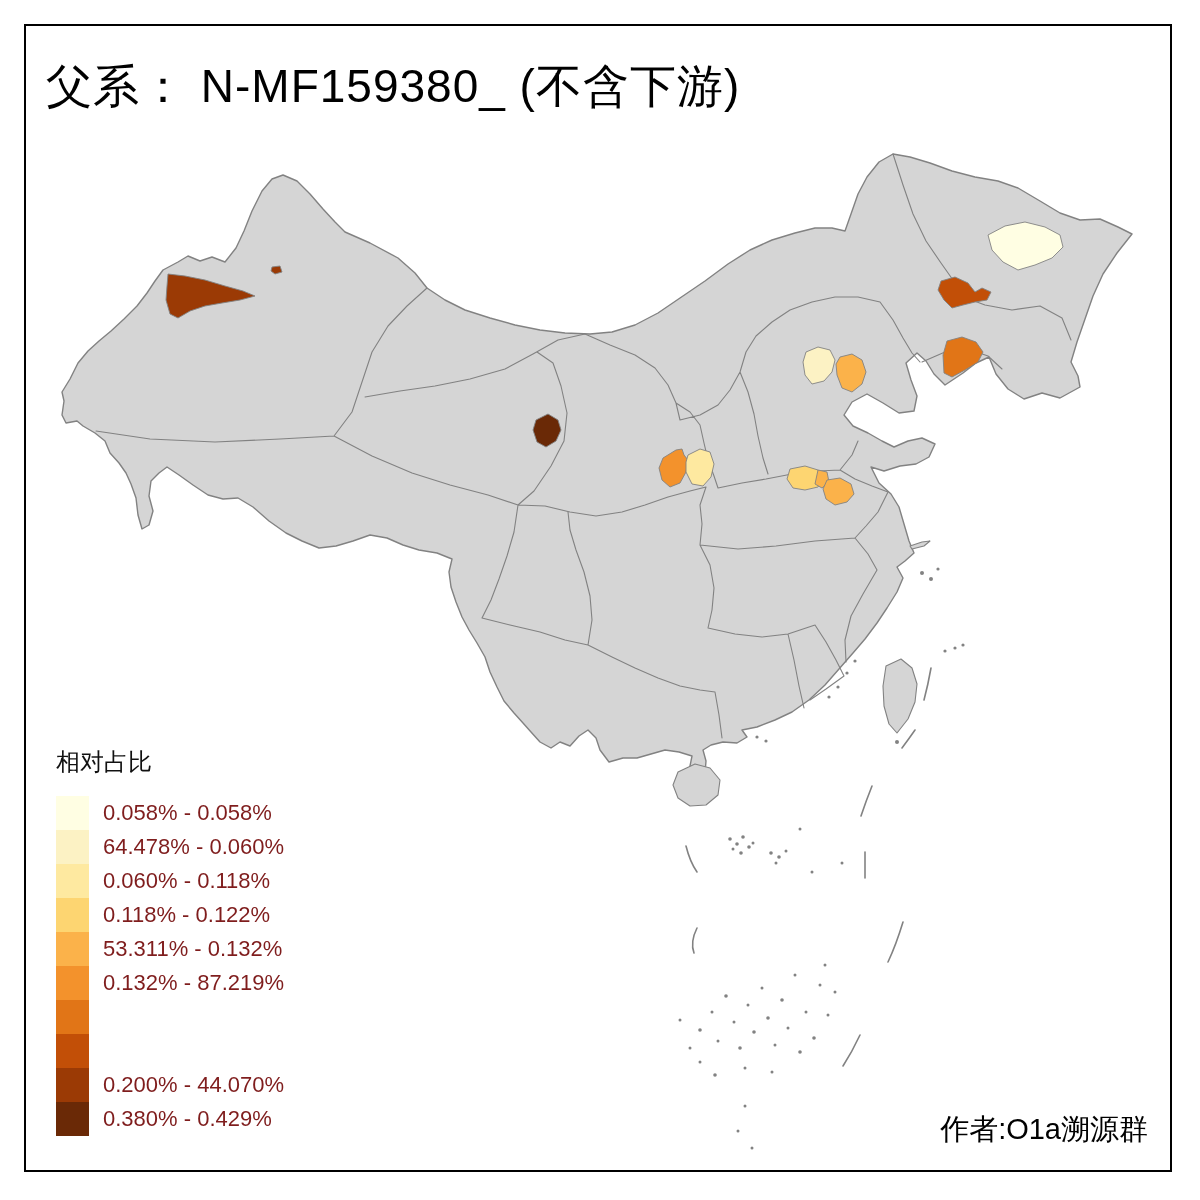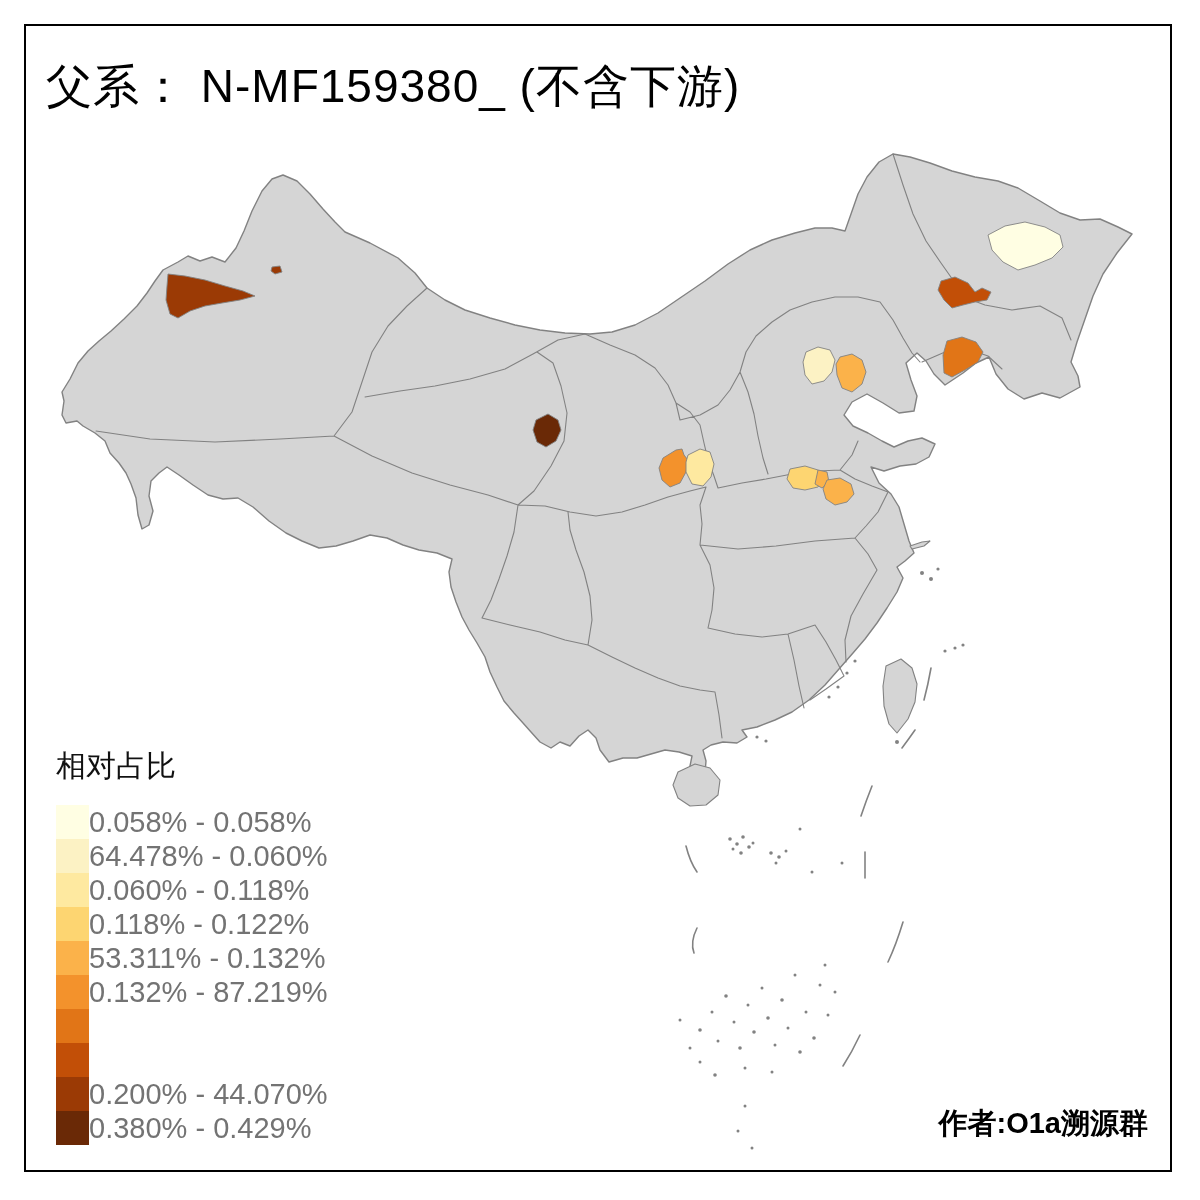--- a/index.html
+++ b/index.html
@@ -1,25 +1,25 @@
 <!DOCTYPE html>
 <html style="--land: #D5D5D5; --boundary: #828282; --frame: #000000;"><head>
 <meta charset="utf-8">
 <style>
   html,body{margin:0;padding:0;background:#fff;width:1200px;height:1200px;overflow:hidden;}
   body{font-family:"Liberation Sans", sans-serif;position:relative;}
   .frame{position:absolute;left:24px;top:24px;width:1148px;height:1148px;border:2px solid var(--frame,#000);box-sizing:border-box;background:#fff;}
   .map-svg{position:absolute;left:0;top:0;}
   .title{position:absolute;left:46px;top:56px;font-size:46px;color:#000;letter-spacing:1px;white-space:nowrap;}
   .legend{position:absolute;left:56px;top:746px;}
-  .legend-title{font-size:30px;color:#111;margin-bottom:18px;}
+  .legend-title{font-size:24px;color:#111;margin-bottom:18px;}
   .legend-row{display:flex;align-items:center;height:34px;}
   .legend-swatch{width:33px;height:34px;flex:0 0 33px;}
-  .legend-label{font-size:29px;color:#737373;white-space:nowrap;}
-  .attribution{position:absolute;right:52px;bottom:56px;font-size:29px;color:#000;white-space:nowrap;font-weight:bold;}
+  .legend-label{font-size:22px;color:#7f1d1d;margin-left:14px;white-space:nowrap;}
+  .attribution{position:absolute;right:52px;bottom:50px;font-size:29px;color:#000;white-space:nowrap;}
   .land{fill:var(--land,#d5d5d5);stroke:var(--boundary,#828282);stroke-width:1.4;stroke-linejoin:round;}
   .prov{fill:none;stroke:var(--boundary,#828282);stroke-width:1.1;stroke-linejoin:round;stroke-linecap:round;}
   .isle{fill:var(--land,#d5d5d5);stroke:var(--boundary,#828282);stroke-width:1.1;stroke-linejoin:round;}
   .region{stroke:var(--boundary,#828282);stroke-width:0.9;stroke-linejoin:round;}
   .dot{fill:var(--boundary,#828282);}
   .dash{fill:none;stroke:var(--boundary,#828282);stroke-width:1.6;stroke-linecap:round;}
 </style>
 </head>
 <body>
 

